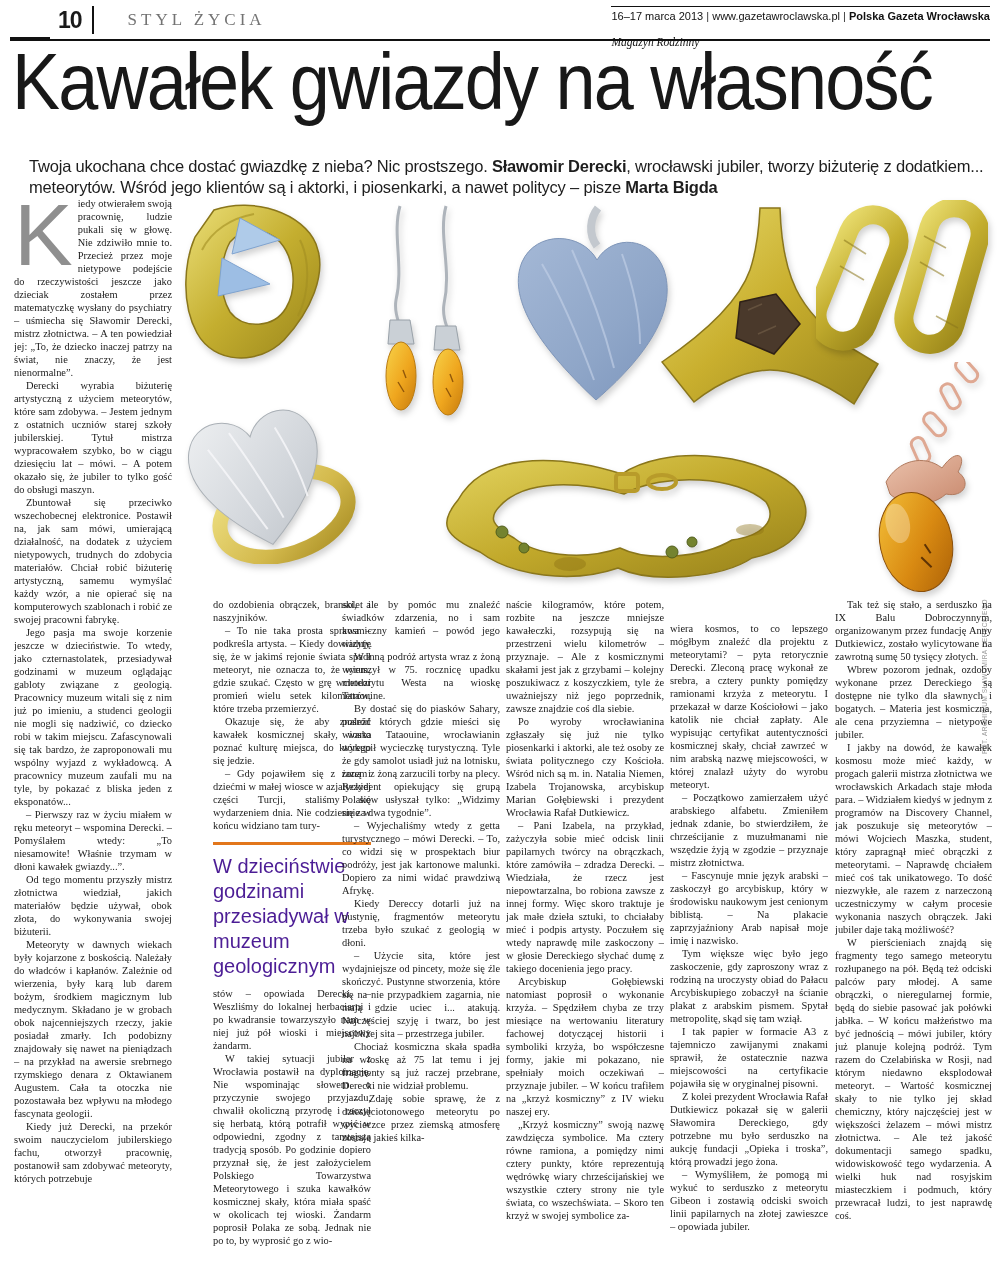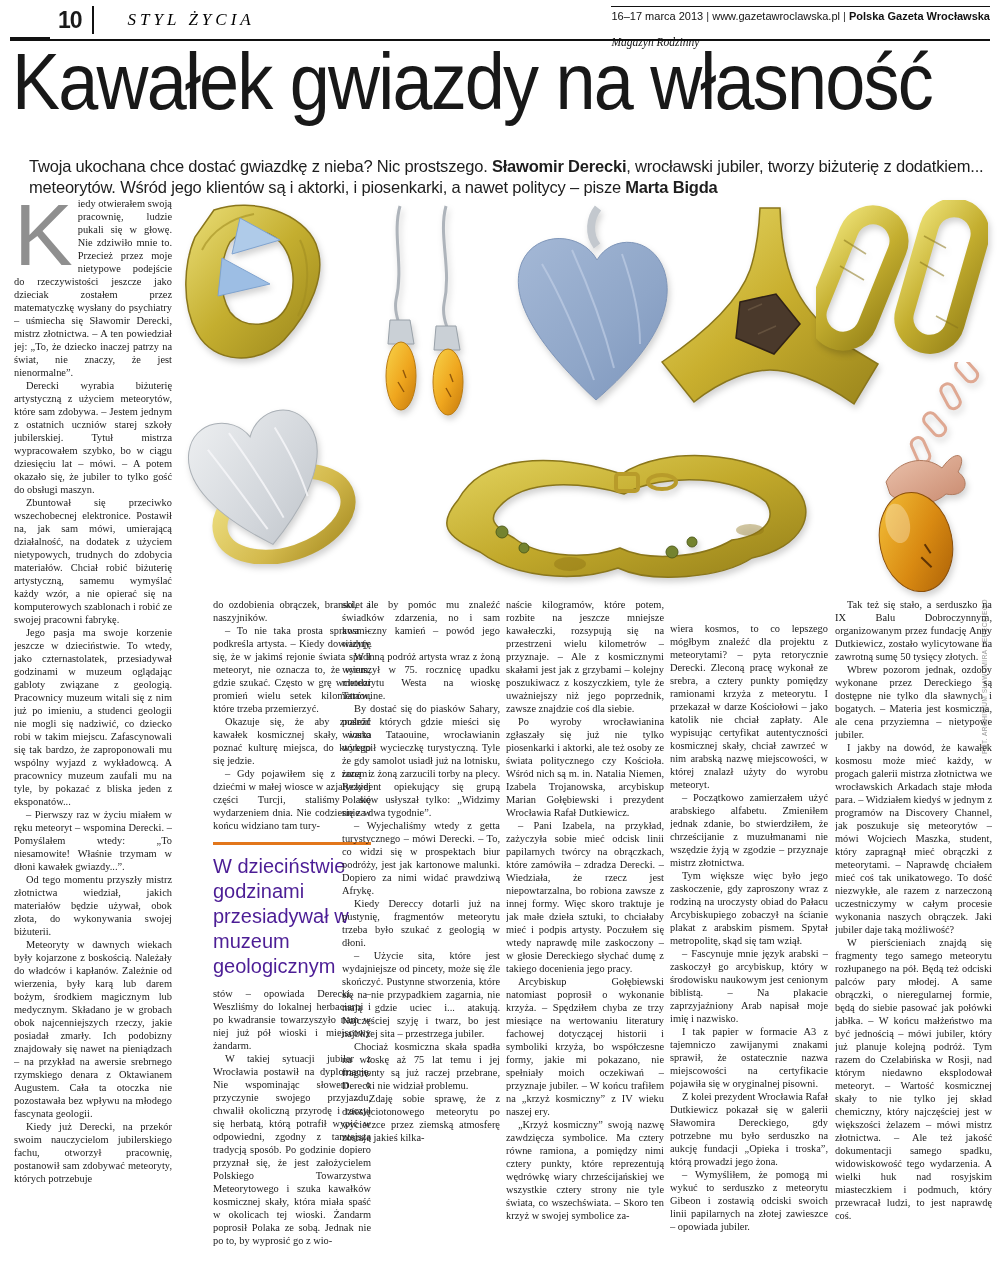--- a/index.html
+++ b/index.html
@@ -6,21 +6,21 @@
   .page{position:relative;width:1000px;height:1285px;margin:0 auto;background:#fff;
         overflow:hidden;font-family:"Liberation Serif",serif;color:#1a1a1a;}
 
   
   .hdr{position:absolute;top:6px;left:10px;right:10px;height:32px;}
   .hdr-rule{position:absolute;top:39px;left:10px;right:10px;height:2px;background:#111;}
   .hdr-rule-thick{position:absolute;top:37px;left:10px;width:40px;height:4px;background:#111;}
   .h-left{position:absolute;left:0;top:0;display:flex;align-items:center;gap:10px;margin-left:48px;}
   .pagenum{font-family:"Liberation Sans",sans-serif;font-weight:bold;font-size:23px;letter-spacing:-1px;}
   .h-divider{width:2px;height:28px;background:#111;display:inline-block;}
-  .section{font-family:"Liberation Serif",serif;font-size:17px;letter-spacing:4px;color:#000000;padding-left:24px;font-style:italic;}
+  .section{font-family:"Liberation Serif",serif;font-size:17px;letter-spacing:4px;color:#737373;padding-left:24px;}
   .h-right{position:absolute;right:0;top:0;text-align:left;font-family:"Liberation Sans",sans-serif;
            font-size:11px;color:#111;border-top:1.5px solid #111;padding-top:3px;min-width:345px;}
   .h-right .pipe{color:#333;}
   .h-line2{font-family:"Liberation Serif",serif;font-style:italic;font-size:11.5px;margin-top:14px;}
 
   
   h1.headline{position:absolute;top:36px;left:12px;margin:0;font-family:"Liberation Sans",sans-serif;
       font-weight:200;font-size:80px;letter-spacing:-2px;color:#181818;white-space:nowrap;
       transform:scaleX(.9);transform-origin:left top;}
   .lead{position:absolute;top:140px;left:13px;width:972px;margin:16px;font-family:"Liberation Sans",sans-serif;
@@ -269,22 +269,22 @@
         <p>– Pani Izabela, na przykład, zażyczyła sobie mieć odcisk linii papilarnych twórcy na obrączkach, które zamówiła – zdradza Derecki. – Wiedziała, że rzecz jest niepowtarzalna, bo robiona zawsze z innej formy. Więc skoro traktuje je jak małe dzieła sztuki, to chciałaby mieć i podpis artysty. Poczułem się wtedy naprawdę mile zaskoczony – w głosie Dereckiego słychać dumę z takiego docenienia jego pracy.</p>
         <p>Arcybiskup Gołębiewski natomiast poprosił o wykonanie krzyża. – Spędziłem chyba ze trzy miesiące na wertowaniu literatury fachowej dotyczącej historii i symboliki krzyża, bo współczesne formy, jakie mi pokazano, nie spełniały moich oczekiwań – przyznaje jubiler. – W końcu trafiłem na „krzyż kosmiczny” z IV wieku naszej ery.</p>
         <p>„Krzyż kosmiczny” swoją nazwę zawdzięcza symbolice. Ma cztery równe ramiona, a pomiędzy nimi cztery punkty, które reprezentują wędrówkę wiary chrześcijańskiej we wszystkie cztery strony nie tyle świata, co wszechświata. – Skoro ten krzyż w swojej symbolice za-</p>
       </div>
   </div>
 
   <div class="bodycol colE">
     <div class="plist cont">
         <p>wiera kosmos, to co lepszego mógłbym znaleźć dla projektu z meteorytami? – pyta retorycznie Derecki. Zleconą pracę wykonał ze srebra, a cztery punkty pomiędzy ramionami krzyża z meteorytu. I przekazał w darze Kościołowi – jako katolik nie chciał zapłaty. Ale wypisując certyfikat autentyczności kosmicznej skały, chciał zawrzeć w nim arabską nazwę miejscowości, w której znalazł użyty do wyrobu meteoryt.</p>
         <p>– Początkowo zamierzałem użyć arabskiego alfabetu. Zmieniłem jednak zdanie, bo stwierdziłem, że chrześcijanie z muzułmanami nie wszędzie żyją w zgodzie – przyznaje mistrz złotnictwa.</p>
+        <p>– Fascynuje mnie język arabski – zaskoczył go arcybiskup, który w środowisku naukowym jest cenionym biblistą. – Na plakacie zaprzyjaźniony Arab napisał moje imię i nazwisko.</p>
         <p>Tym większe więc było jego zaskoczenie, gdy zaproszony wraz z rodziną na uroczysty obiad do Pałacu Arcybiskupiego zobaczył na ścianie plakat z arabskim pismem. Spytał metropolitę, skąd się tam wziął.</p>
-        <p>– Fascynuje mnie język arabski – zaskoczył go arcybiskup, który w środowisku naukowym jest cenionym biblistą. – Na plakacie zaprzyjaźniony Arab napisał moje imię i nazwisko.</p>
         <p>I tak papier w formacie A3 z tajemniczo zawijanymi znakami sprawił, że ostatecznie nazwa miejscowości na certyfikacie pojawiła się w oryginalnej pisowni.</p>
         <p>Z kolei prezydent Wrocławia Rafał Dutkiewicz pokazał się w galerii Sławomira Dereckiego, gdy potrzebne mu było serduszko na aukcję fundacji „Opieka i troska”, którą prowadzi jego żona.</p>
         <p>– Wymyśliłem, że pomogą mi wykuć to serduszko z meteorytu Gibeon i zostawią odciski swoich linii papilarnych na złotej zawieszce – opowiada jubiler.</p>
       </div>
   </div>
 
   <div class="bodycol colF">
     <div class="plist">
         <p>Tak też się stało, a serduszko na IX Balu Dobroczynnym, organizowanym przez fundację Anny Dutkiewicz, zostało wylicytowane na zawrotną sumę 50 tysięcy złotych.</p>
         <p>Wbrew pozorom jednak, ozdoby wykonane przez Dereckiego są dostępne nie tylko dla sławnych i bogatych. – Materia jest kosmiczna, ale cena przyziemna – nietypowe jubiler.</p>

